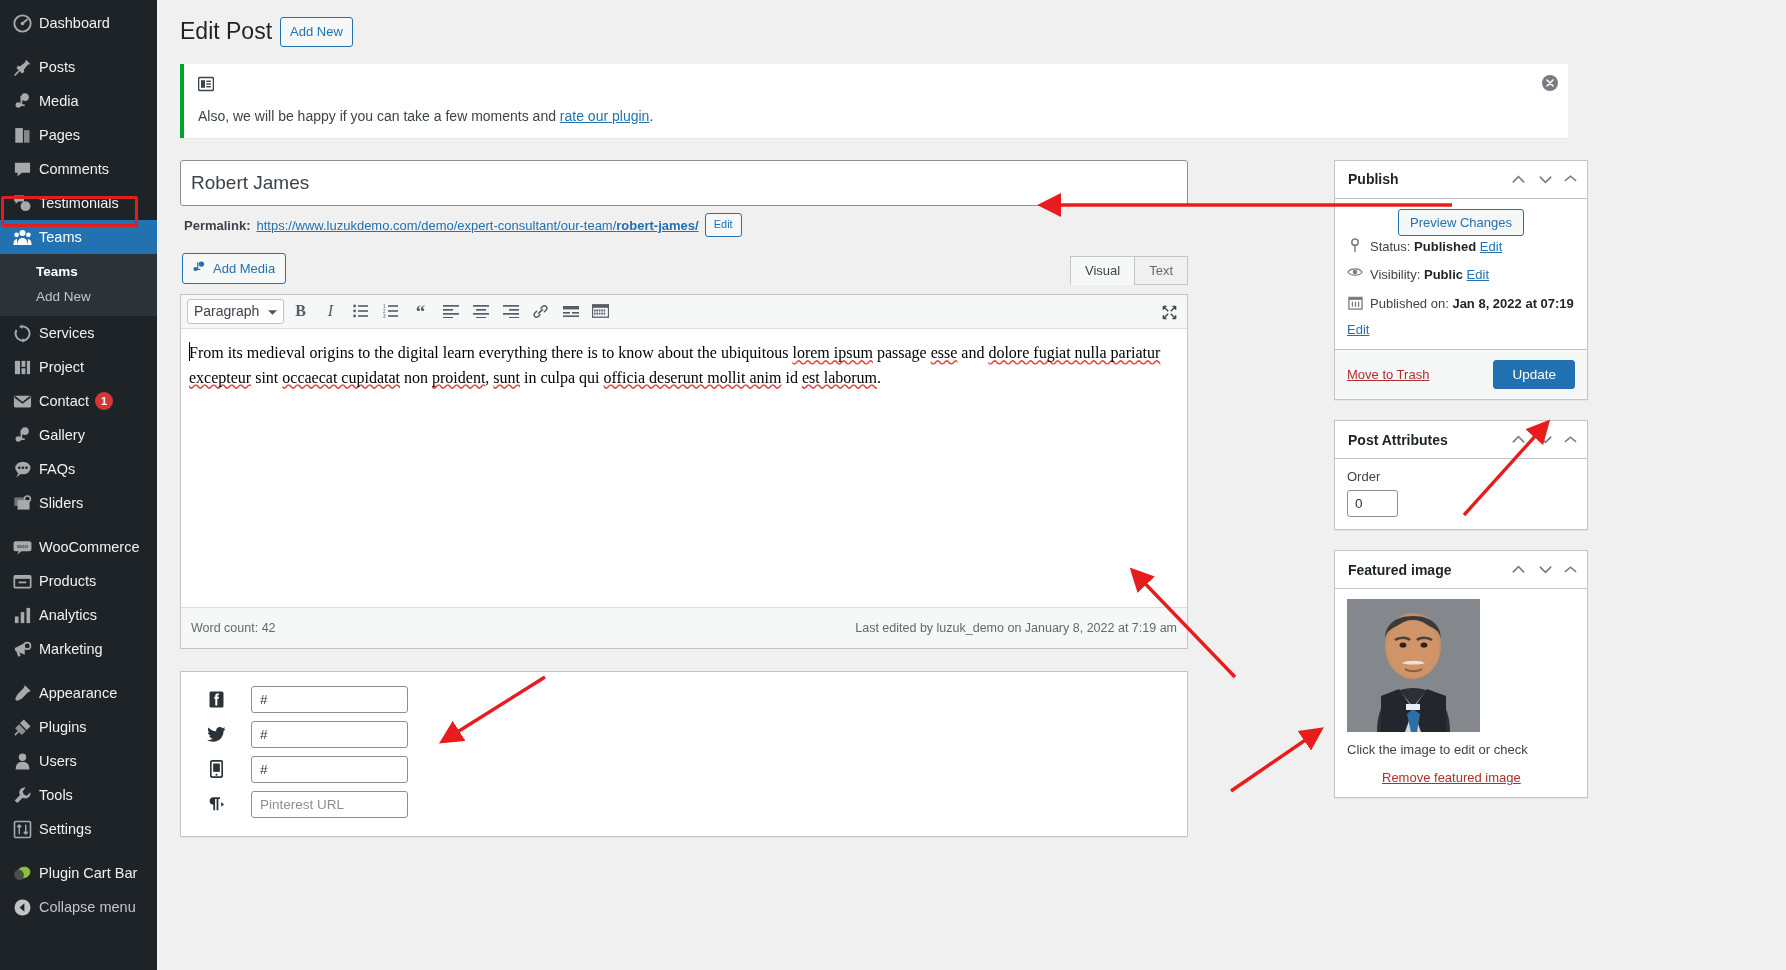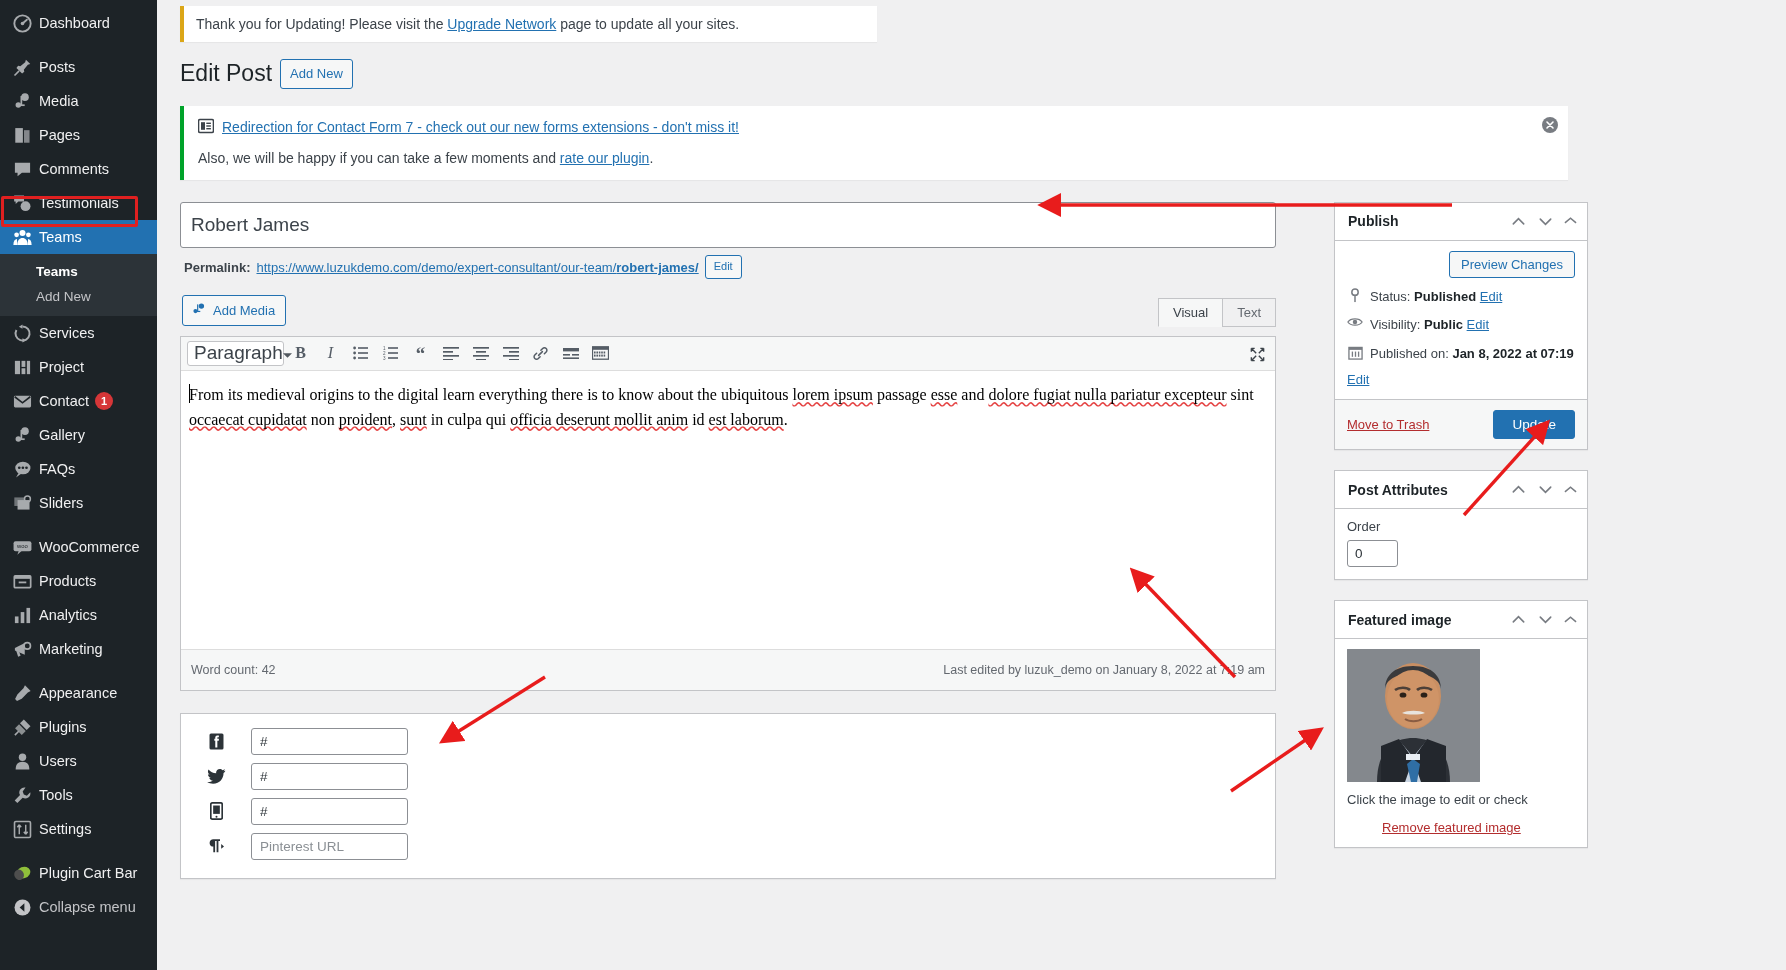--- a/index.html
+++ b/index.html
@@ -137,21 +137,21 @@
     background: #787c82;
     color: #fff;
     font-size: 12px; line-height: 16px; text-align: center;
     cursor: pointer;
   }
 
   
   #post-body { position: relative; margin-top: 22px; }
   #post-body-content {
     position: absolute; left: 3px; top: 0;
-    width: 1096px;
+    width: 1008px;
   }
   #postbox-container {
     position: absolute; left: 1157px; top: 0;
     width: 254px;
   }
 
   #titlewrap input {
     width: 100%;
     padding: 8px 10px;
     font-size: 19px;
@@ -225,21 +225,21 @@
     border-bottom: 1px solid #ddd;
     padding: 5px 6px;
     display: flex; align-items: center; gap: 3px;
     position: relative;
     height: 34px;
   }
   .mce-sel {
     border: 1px solid #c3c4c7;
     background: #fff;
     border-radius: 3px;
-    font-size: 19px;
+    font-size: 14px;
     color: #3c434a;
     padding: 3px 6px;
     width: 97px;
     display: flex; align-items: center; justify-content: space-between;
     height: 25px;
     cursor: pointer;
   }
   .mce-btn {
     width: 27px; height: 25px;
     display: flex; align-items: center; justify-content: center;
@@ -324,21 +324,21 @@
     box-shadow: 0 1px 1px rgba(0,0,0,.04);
     margin-bottom: 20px;
   }
   .side-head {
     display: flex; align-items: center; justify-content: space-between;
     border-bottom: 1px solid #c3c4c7;
     padding: 10px 10px 10px 13px;
   }
   .side-head h2 { margin: 0; font-size: 14px; font-weight: bold; color: #1d2327; }
   .side-inner { padding: 10px 12px 12px 12px; }
-  .preview-row { display: flex; justify-content: flex-end; margin-bottom: 9px; }
+  .preview-row { display: flex; justify-content: center; margin-bottom: 1px; }
   .btn-secondary {
     border: 1px solid #2271b1;
     border-radius: 3px;
     background: #f6f7f7;
     color: #2271b1;
     padding: 5px 11px;
     font-size: 13px;
     cursor: pointer;
   }
   .misc-line {
@@ -645,41 +645,37 @@
           </span>
           <span class="mi-label">Collapse menu</span>
         </div>
       </div>
     <div class="highlight-box"></div>
   </div>
 
   <div id="wpbody">
    <div class="inner">
 
-    <div class="update-nag">
-      <span>Thank you for Updating! Please visit the </span><a href="#">Upgrade Network</a><span> page to update all your sites.</span>
-    </div>
 
     <h1 class="page-title">
       <span>Edit Post</span>
       <a class="page-title-action">Add New</a>
     </h1>
 
     <div class="notice-green">
       <div class="nrow1">
         <span>
           <svg width="16" height="16" viewBox="0 0 16 16">
                 <rect x="0.5" y="1.5" width="15" height="13" rx="1.5" fill="none" stroke="#3c434a" stroke-width="1.6"></rect>
                 <rect x="3" y="4.2" width="4" height="7.6" fill="#3c434a"></rect>
                 <rect x="8.3" y="4.6" width="4.6" height="1.4" fill="#3c434a"></rect>
                 <rect x="8.3" y="7.3" width="4.6" height="1.4" fill="#3c434a"></rect>
                 <rect x="8.3" y="10" width="4.6" height="1.4" fill="#3c434a"></rect>
               </svg>
         </span>
-        <a href="#">Redirection for Contact Form 7 - check out our new forms extensions - don't miss it!</a>
       </div>
       <div class="nrow2">
         <span>Also, we will be happy if you can take a few moments and </span><a href="#">rate our plugin</a><span>.</span>
       </div>
       <div class="notice-dismiss">
         <svg width="16" height="16" viewBox="0 0 16 16">
               <path d="M5 5 L11 11 M11 5 L5 11" stroke="#fff" stroke-width="1.6" stroke-linecap="round"></path>
             </svg>
       </div>
     </div>

